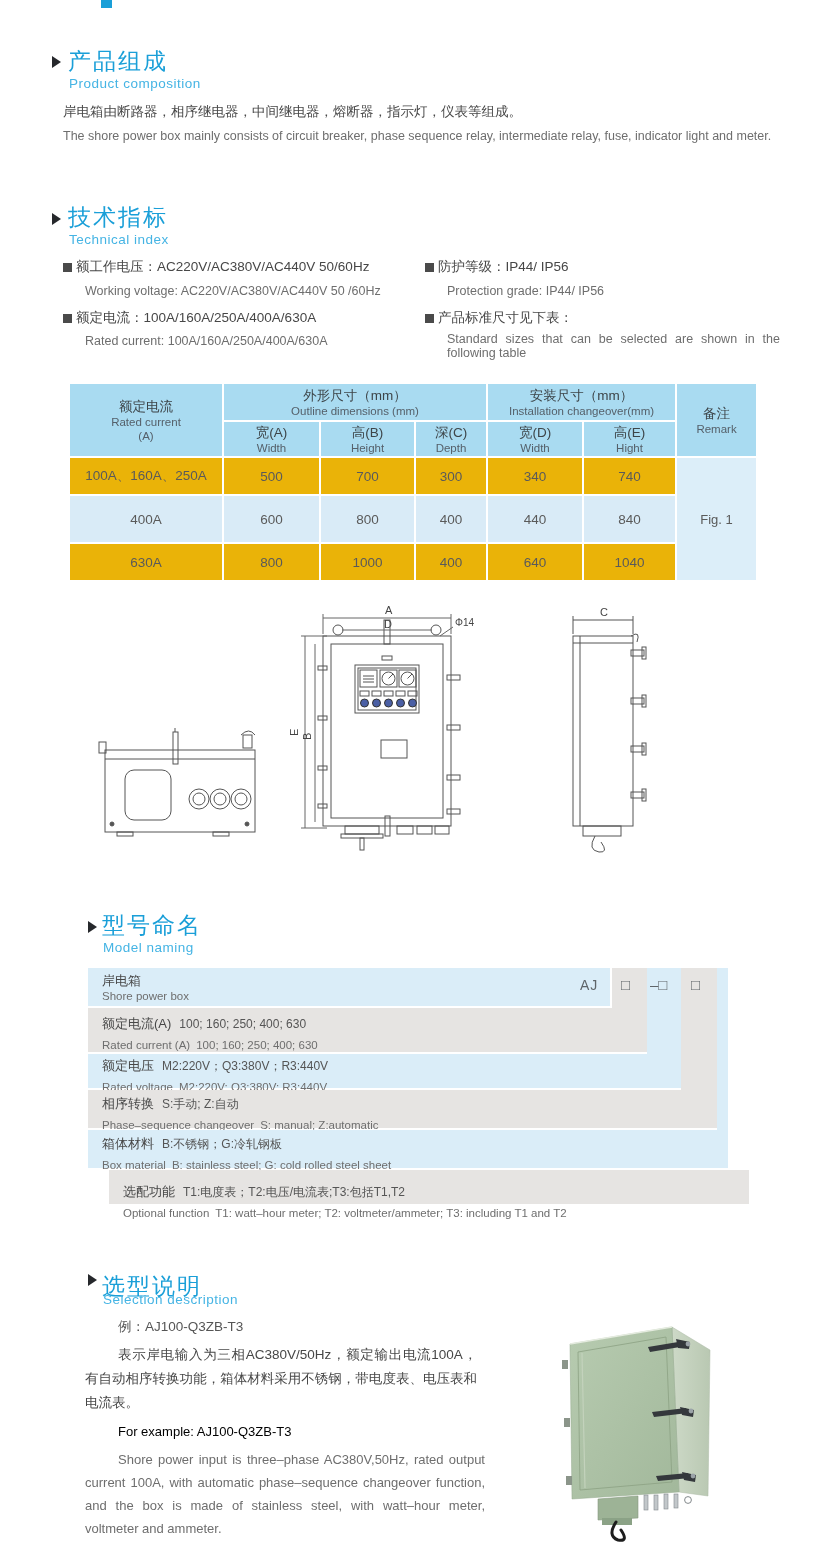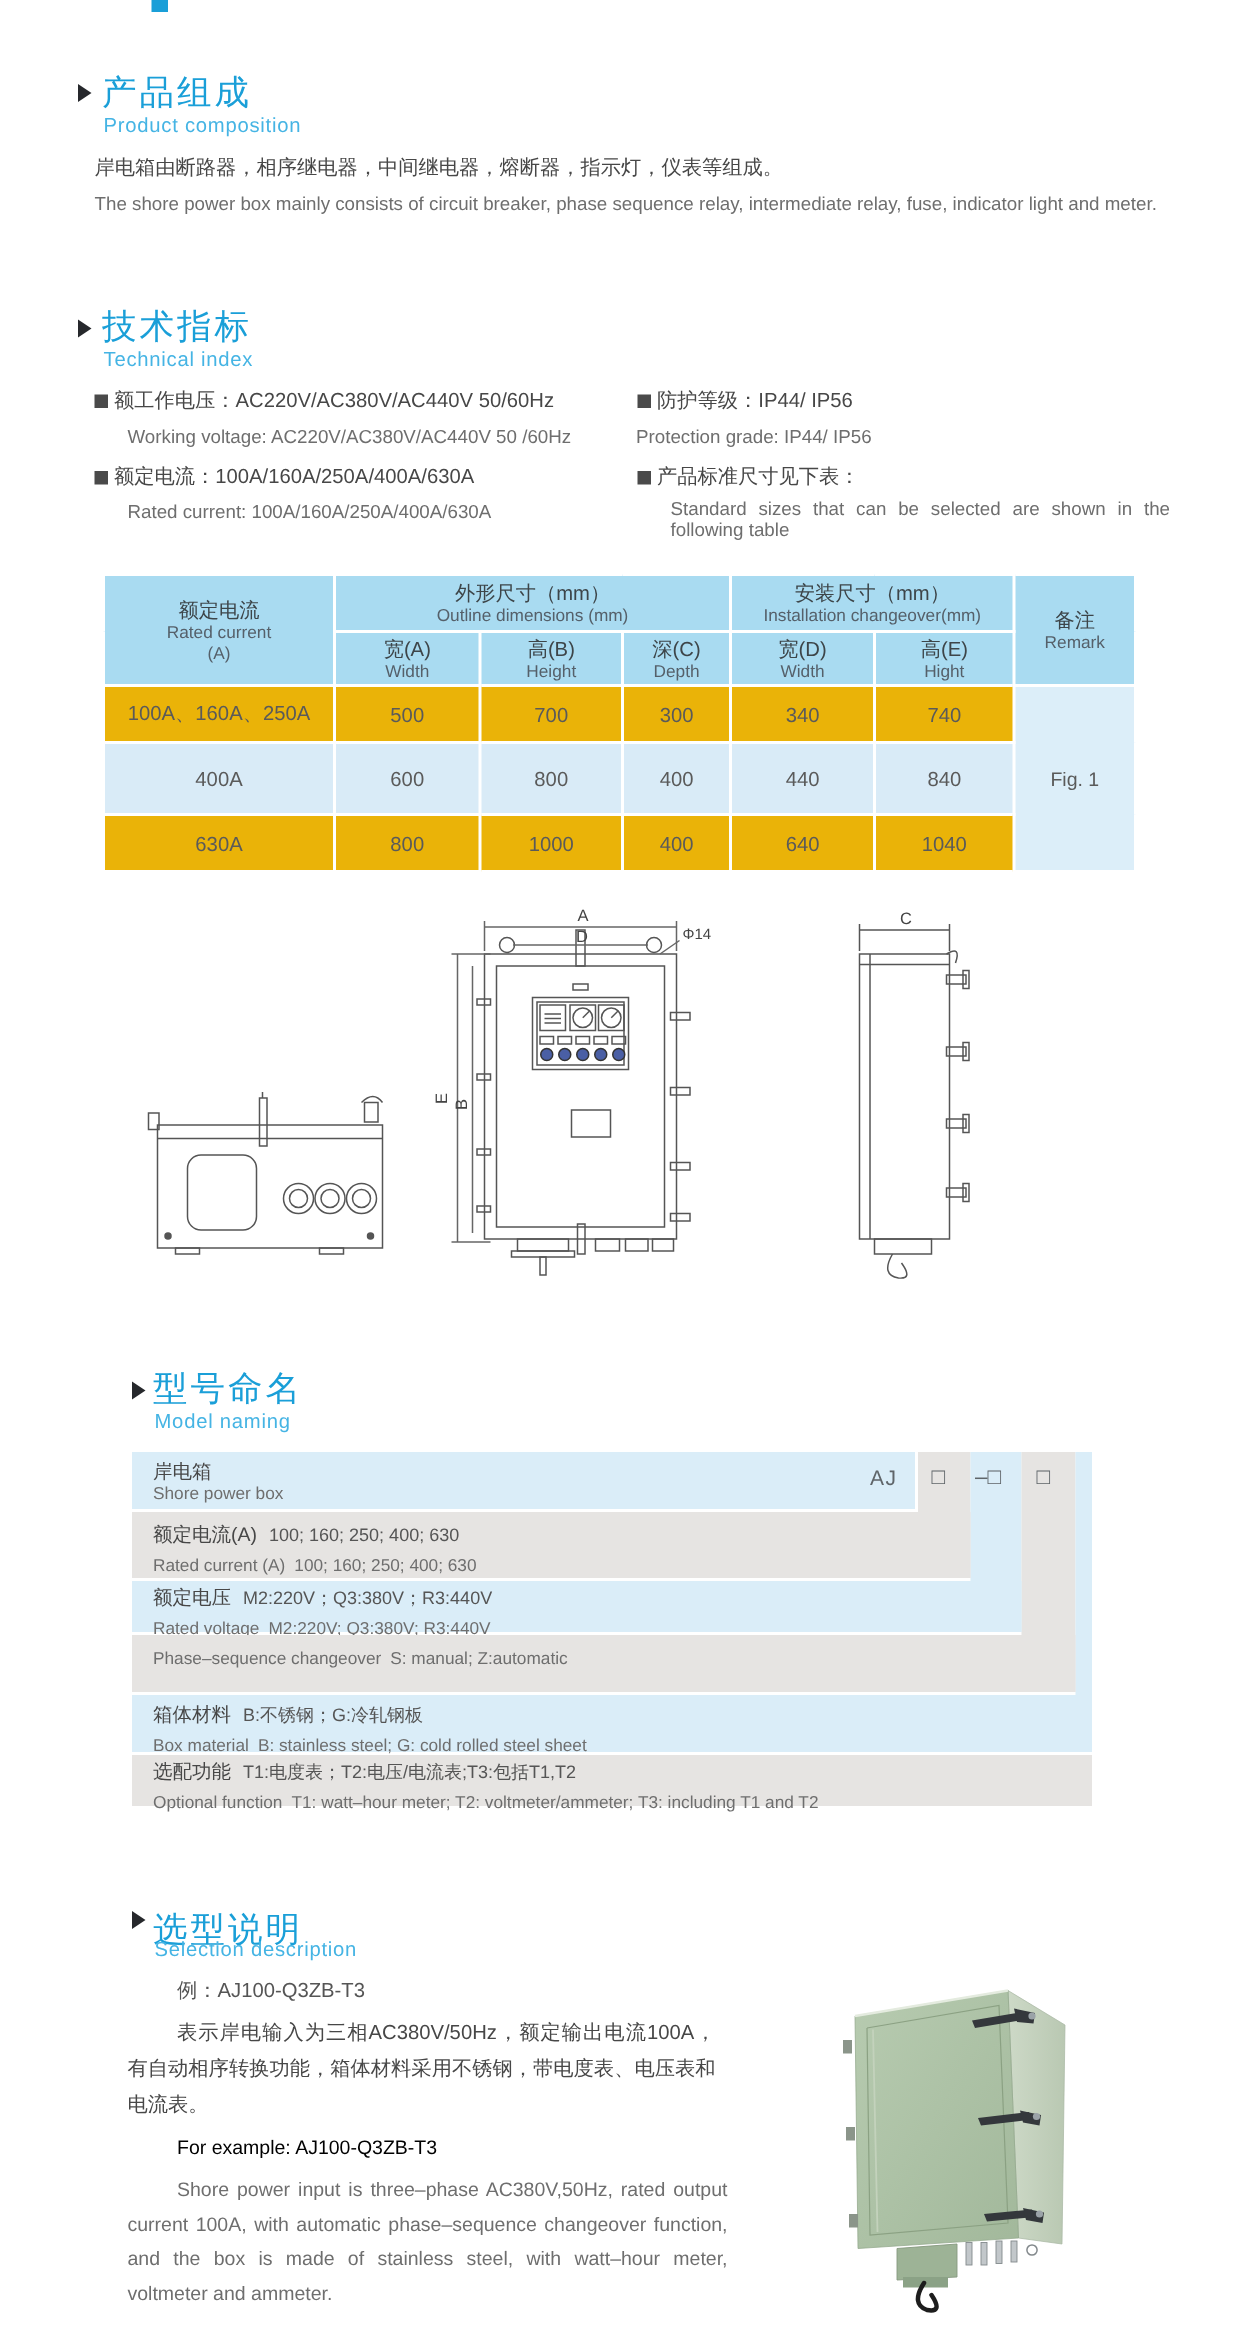--- a/index.html
+++ b/index.html
@@ -71,21 +71,21 @@
   <div class="sec-marker" style="left:52px; top:213px;"></div>
   <div class="h-cn" style="left:68px; top:202px;">技术指标</div>
   <div class="h-en" style="left:69px; top:232px;">Technical index</div>
 
   <div class="abs t-cn" style="left:63px; top:258px;"><span class="sq"></span><span>额工作电压：AC220V/AC380V/AC440V  50/60Hz</span></div>
   <div class="abs t-en" style="left:85px; top:284px;">Working voltage: AC220V/AC380V/AC440V 50 /60Hz</div>
   <div class="abs t-cn" style="left:63px; top:309px;"><span class="sq"></span><span>额定电流：100A/160A/250A/400A/630A</span></div>
   <div class="abs t-en" style="left:85px; top:334px;">Rated current: 100A/160A/250A/400A/630A</div>
 
   <div class="abs t-cn" style="left:425px; top:258px;"><span class="sq"></span><span>防护等级：IP44/ IP56</span></div>
-  <div class="abs t-en" style="left:424px; top:284px;text-align:right;">Protection grade: IP44/ IP56</div>
+  <div class="abs t-en" style="left:447px; top:284px;text-align:right;">Protection grade: IP44/ IP56</div>
   <div class="abs t-cn" style="left:425px; top:309px;"><span class="sq"></span><span>产品标准尺寸见下表：</span></div>
   <div class="abs t-en" style="left:447px; top:332px; width:333px; text-align:justify;">Standard sizes that can be selected are shown in the following table</div>
 
   <table class="spec">
     <colgroup>
         <col style="width:154px">
         <col style="width:97px">
         <col style="width:95px">
         <col style="width:72px">
         <col style="width:96px">
@@ -298,27 +298,28 @@
     </div>
     <div class="row gray" style="top:40px; width:559px; height:44px; padding-top:6px;">
       <div><span class="lab-cn">额定电流(A)</span><span class="val-cn">100; 160; 250; 400; 630</span></div>
       <div class="l2"><span class="lab-en">Rated current (A)</span><span class="val-en">100; 160; 250; 400; 630</span></div>
     </div>
     <div class="row blue" style="top:86px; width:593px; height:34px; padding-top:2px;">
       <div><span class="lab-cn">额定电压</span><span class="val-cn">M2:220V；Q3:380V；R3:440V</span></div>
       <div class="l2"><span class="lab-en">Rated voltage</span><span class="val-en">M2:220V;  Q3:380V;  R3:440V</span></div>
     </div>
     <div class="row gray" style="top:122px; width:629px; height:38px;">
+      <div><span class="lab-cn">相序转换</span><span class="val-cn">S:手动; Z:自动</span></div>
       <div class="l2"><span class="lab-en">Phase–sequence changeover</span><span class="val-en">S: manual;  Z:automatic</span></div>
     </div>
     <div class="row blue" style="top:162px; width:640px; height:38px;">
       <div><span class="lab-cn">箱体材料</span><span class="val-cn">B:不锈钢；G:冷轧钢板</span></div>
       <div class="l2"><span class="lab-en">Box material</span><span class="val-en">B: stainless steel; G: cold rolled steel sheet</span></div>
     </div>
-    <div class="row gray" style="top:202px; width:640px; height:34px; padding-top:2px;">
+    <div class="row gray" style="top:202px; width:640px; height:34px; padding-top:12px;margin-left:21px;">
       <div><span class="lab-cn">选配功能</span><span class="val-cn">T1:电度表；T2:电压/电流表;T3:包括T1,T2</span></div>
       <div class="l2"><span class="lab-en">Optional function</span><span class="val-en">T1: watt–hour meter; T2: voltmeter/ammeter; T3: including T1 and T2</span></div>
     </div>
 
     <div class="code" style="left:492px; top:9px; letter-spacing:1px;">AJ</div>
     <div class="code" style="left:533px; top:8px; font-size:15px;">□</div>
     <div class="code" style="left:562px; top:8px; font-size:15px;">–□</div>
     <div class="code" style="left:603px; top:8px; font-size:15px;">□</div>
   </div>
 

